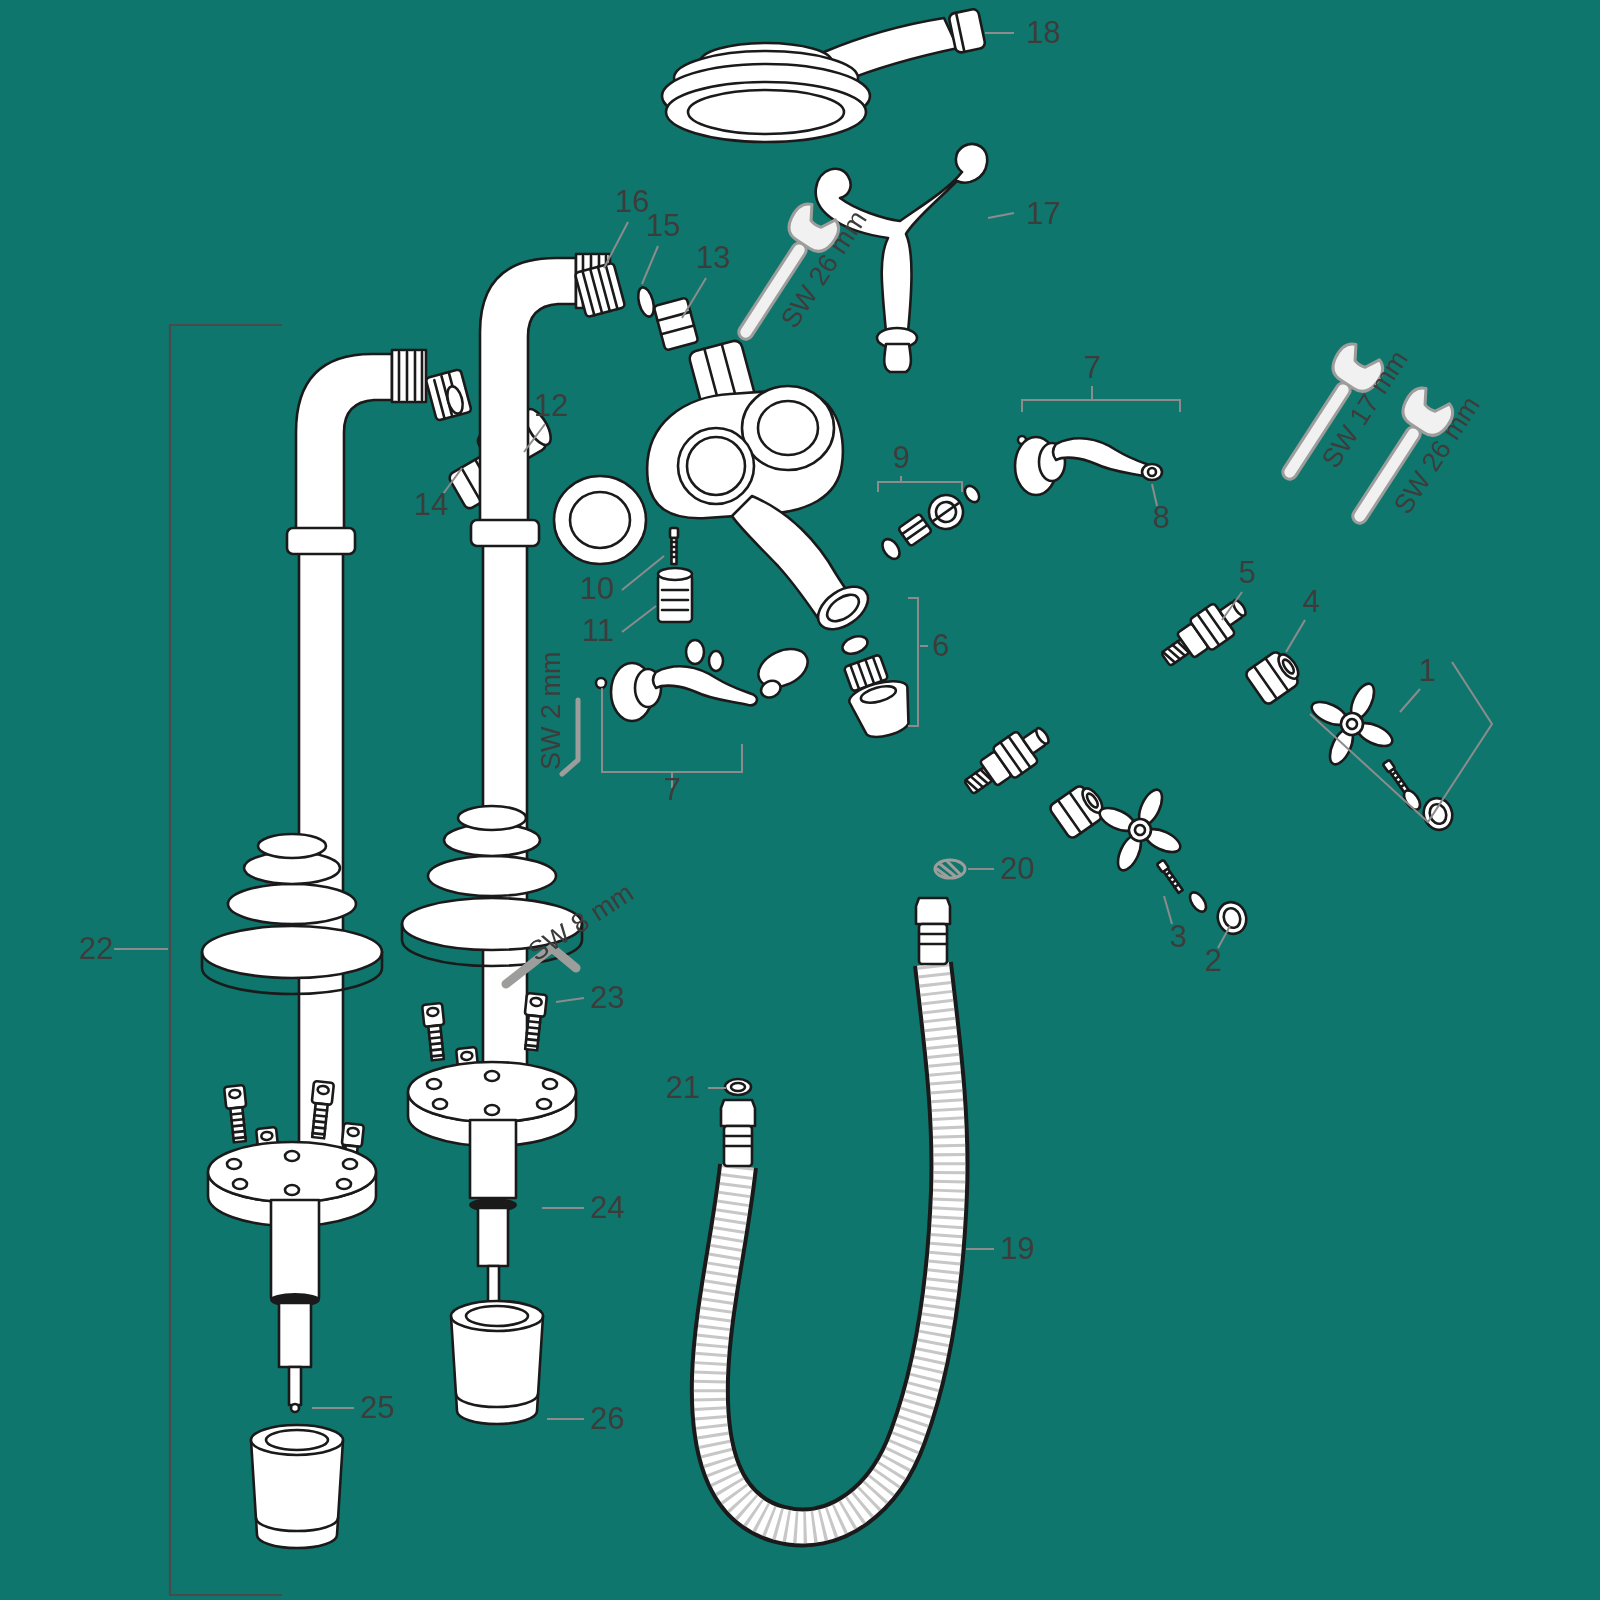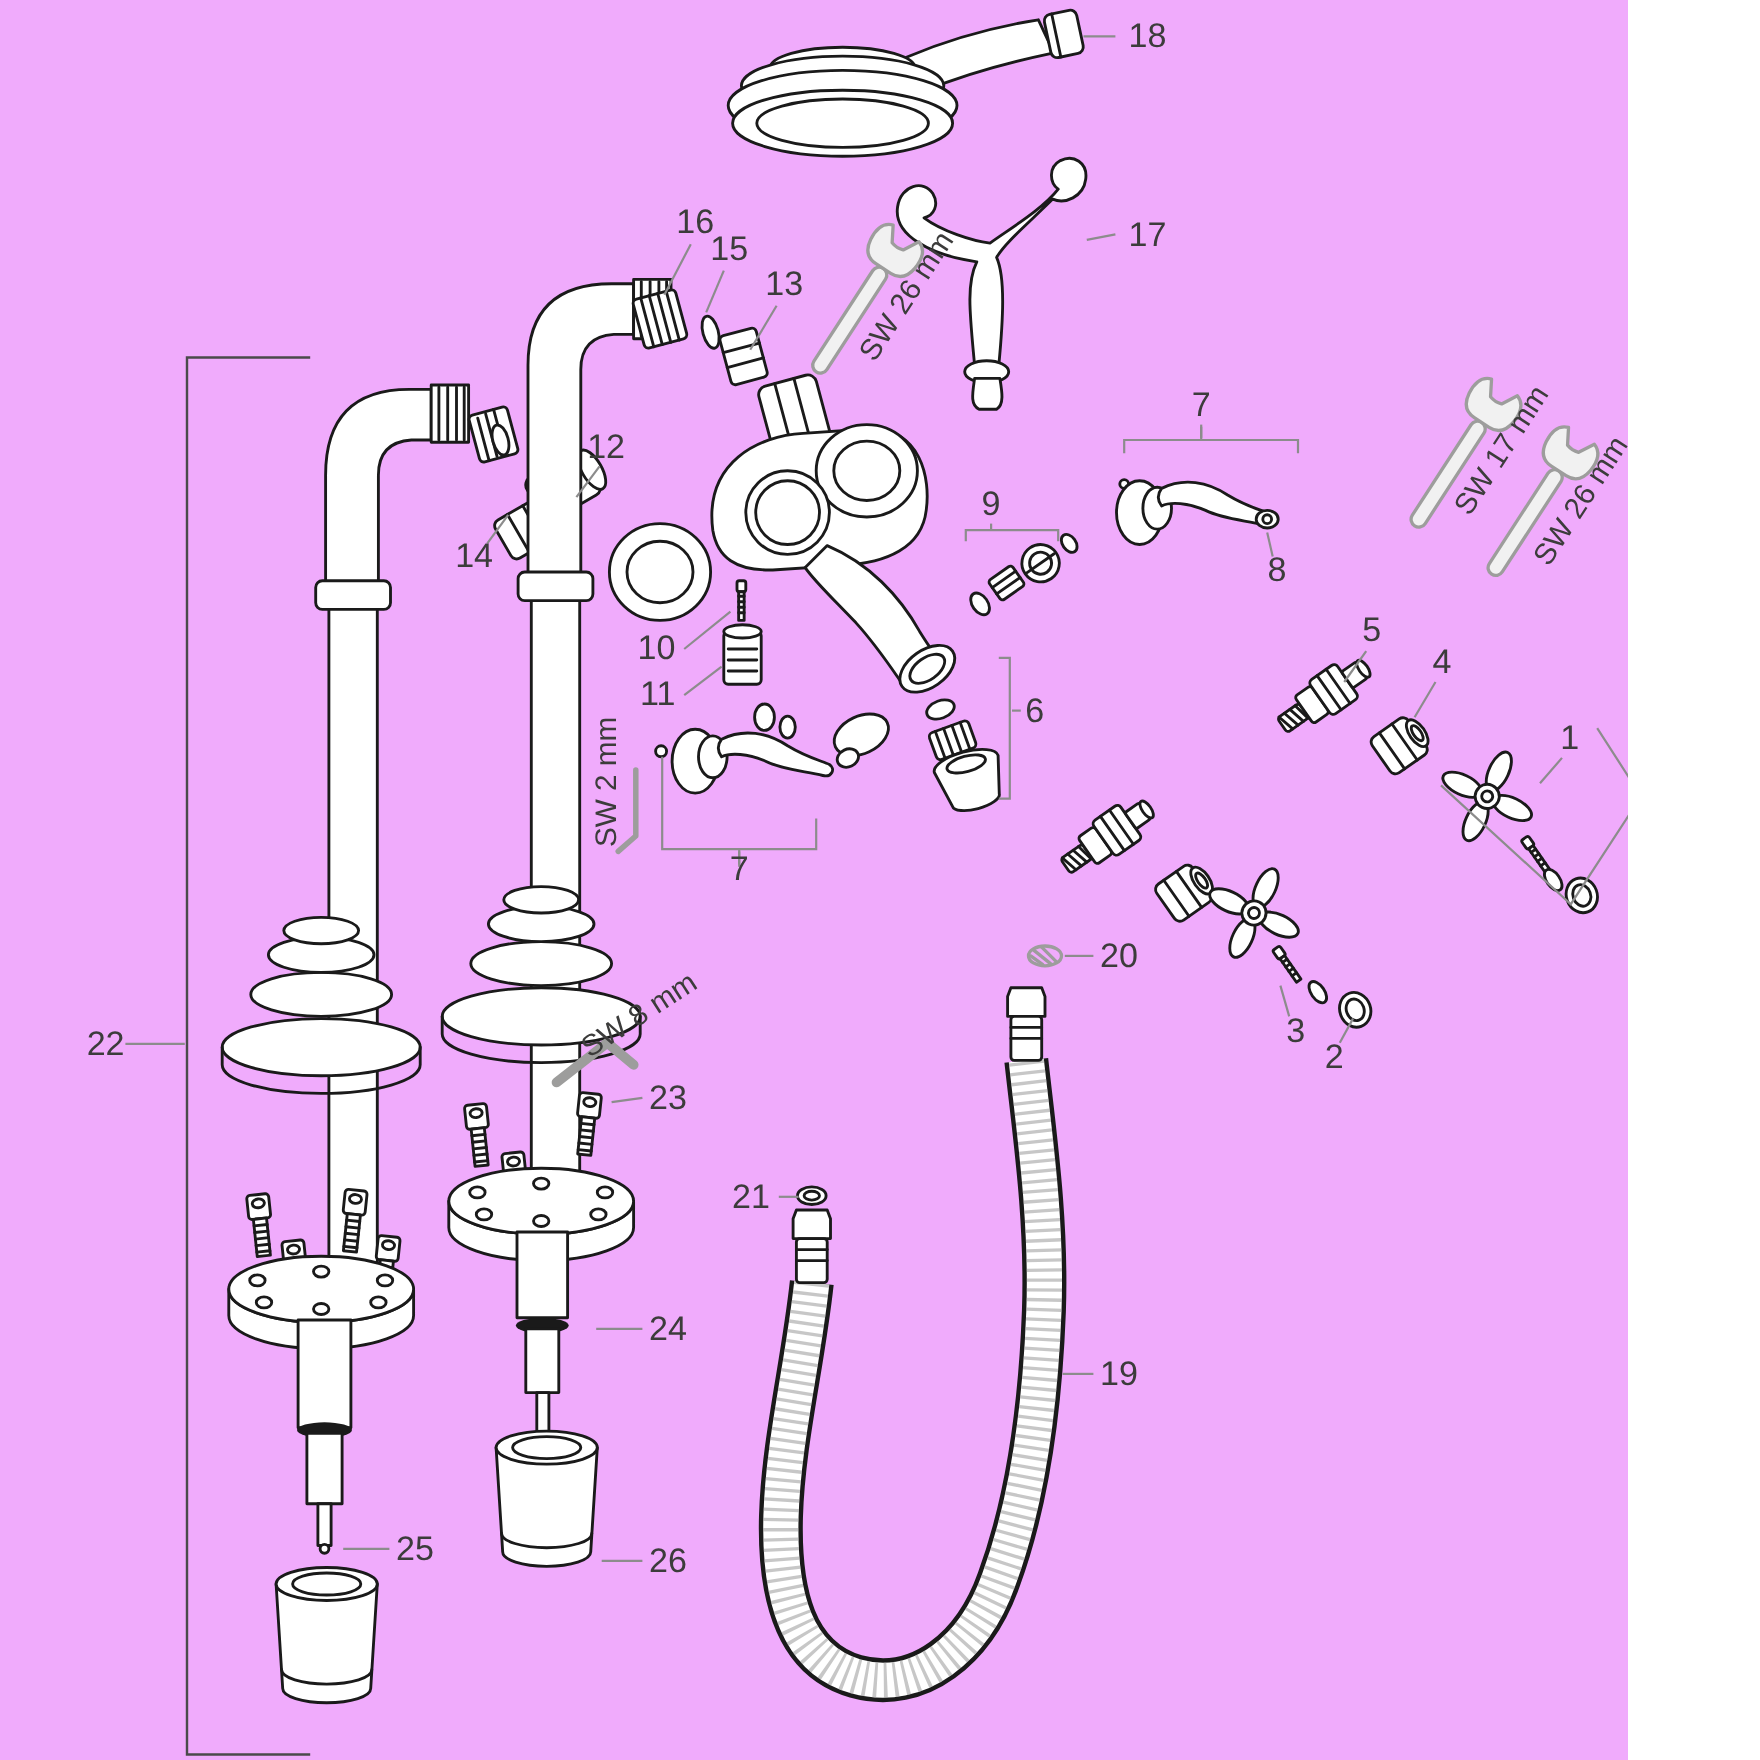--- a/index.html
+++ b/index.html
@@ -1,16 +1,16 @@
 <!DOCTYPE html>
 <html><head>
 <meta charset="utf-8">
 <style>
   html,body { margin:0; padding:0; background:#ffffff; }
-  .stage { position:relative; width:1480px; height:1600px; background:#f0abfc; overflow:hidden;
+  .stage { position:relative; width:1600px; height:1600px; background:#0f766e; overflow:hidden;
            font-family:"Liberation Sans", sans-serif; }
   svg { display:block; }
   .ln  { fill:none; stroke:#1a1a1a; stroke-width:2.6; stroke-linecap:round; stroke-linejoin:round; }
   .fw  { fill:#ffffff; stroke:#1a1a1a; stroke-width:2.6; stroke-linejoin:round; }
   .blk { fill:#1a1a1a; stroke:none; }
   .tool   { fill:#f1f1f1; stroke:#9d9d9c; stroke-width:3; stroke-linejoin:round; }
   .toolln { fill:none; stroke:#9d9d9c; stroke-width:5; stroke-linecap:round; stroke-linejoin:round; }
   .leader { stroke:#8c8c8c; stroke-width:2; fill:none; }
   .bracket { stroke:#8c8c8c; stroke-width:2; fill:none; }
   .bracket22 { stroke:#4a4a4a; stroke-width:2.2; fill:none; }

